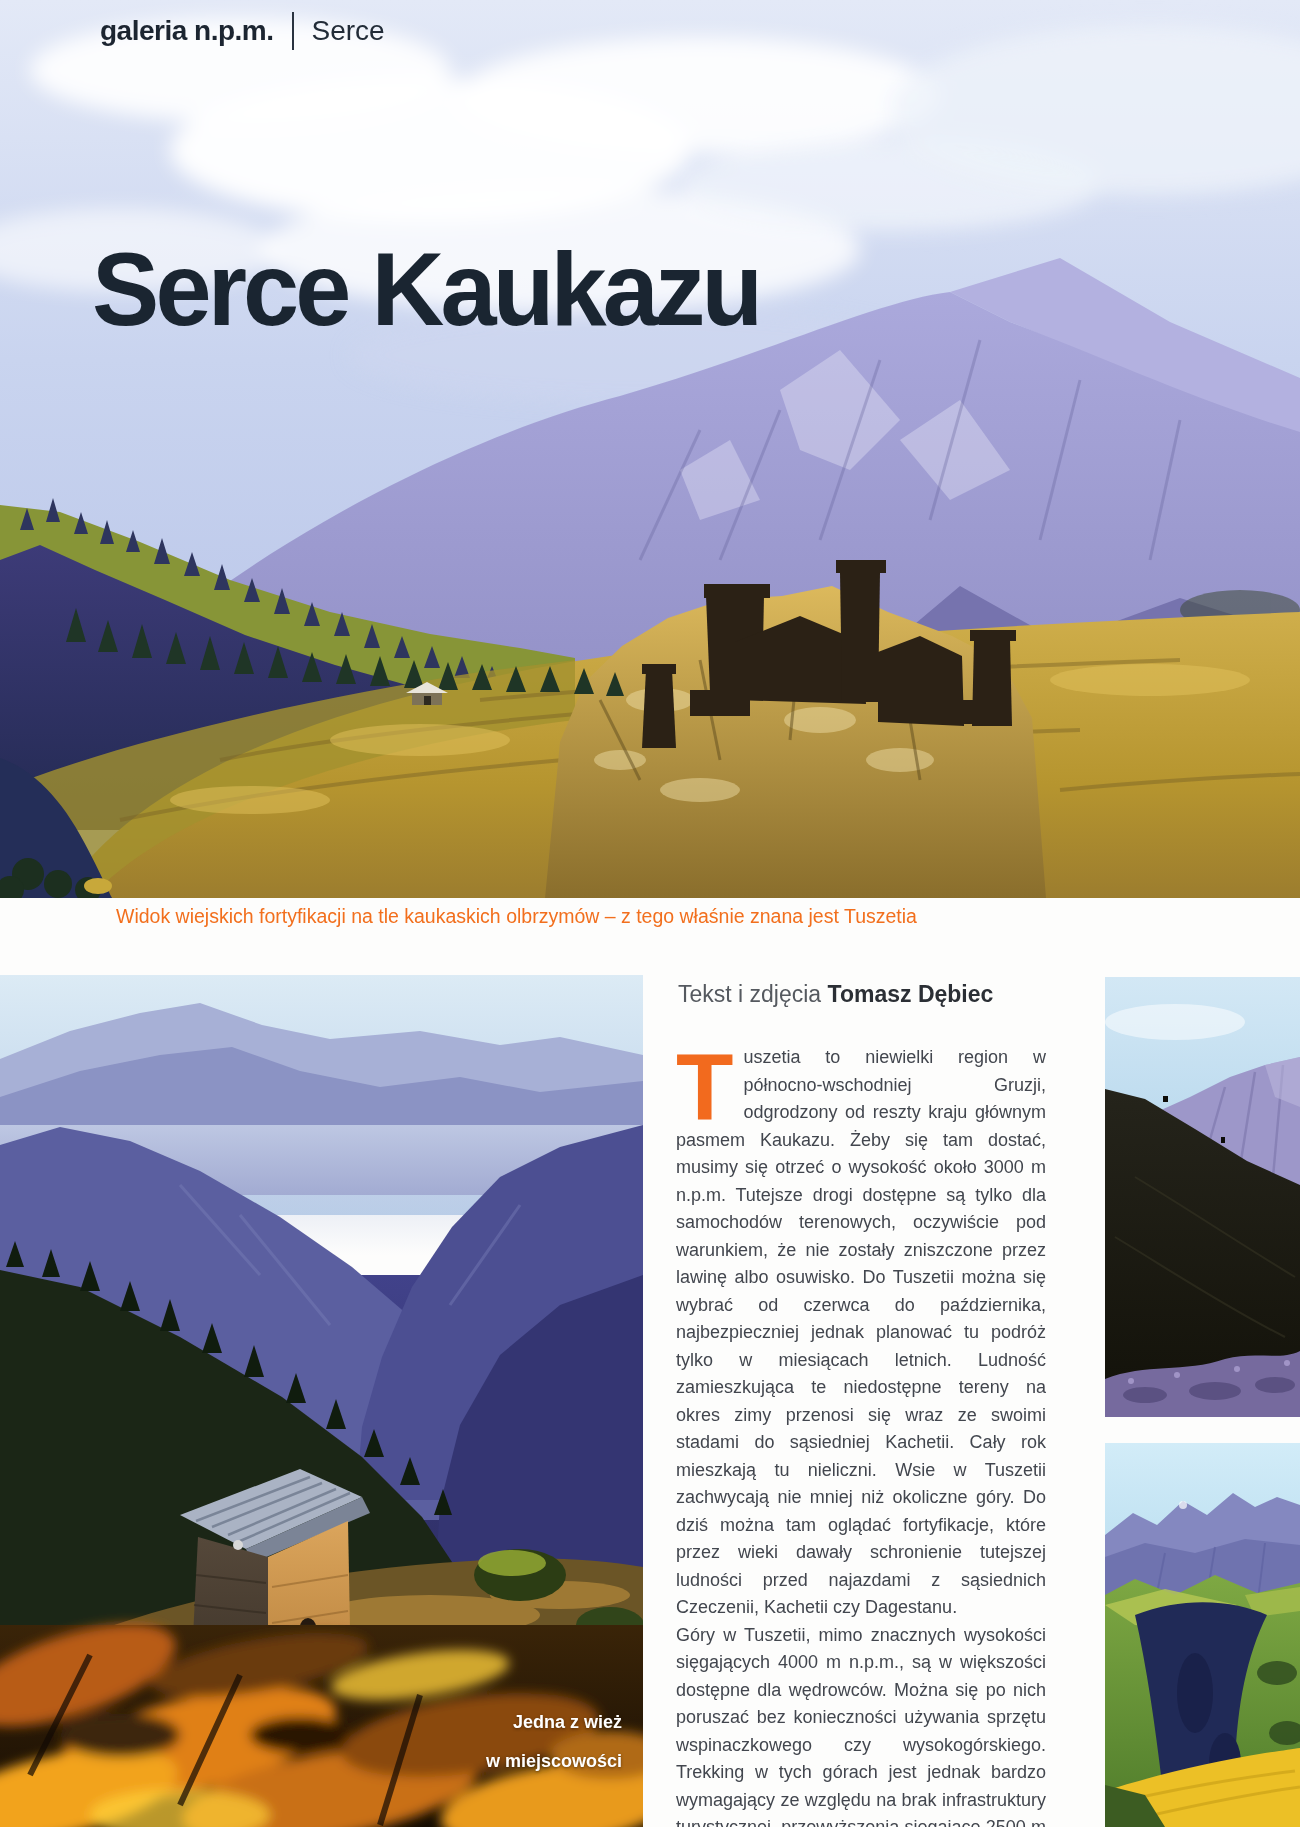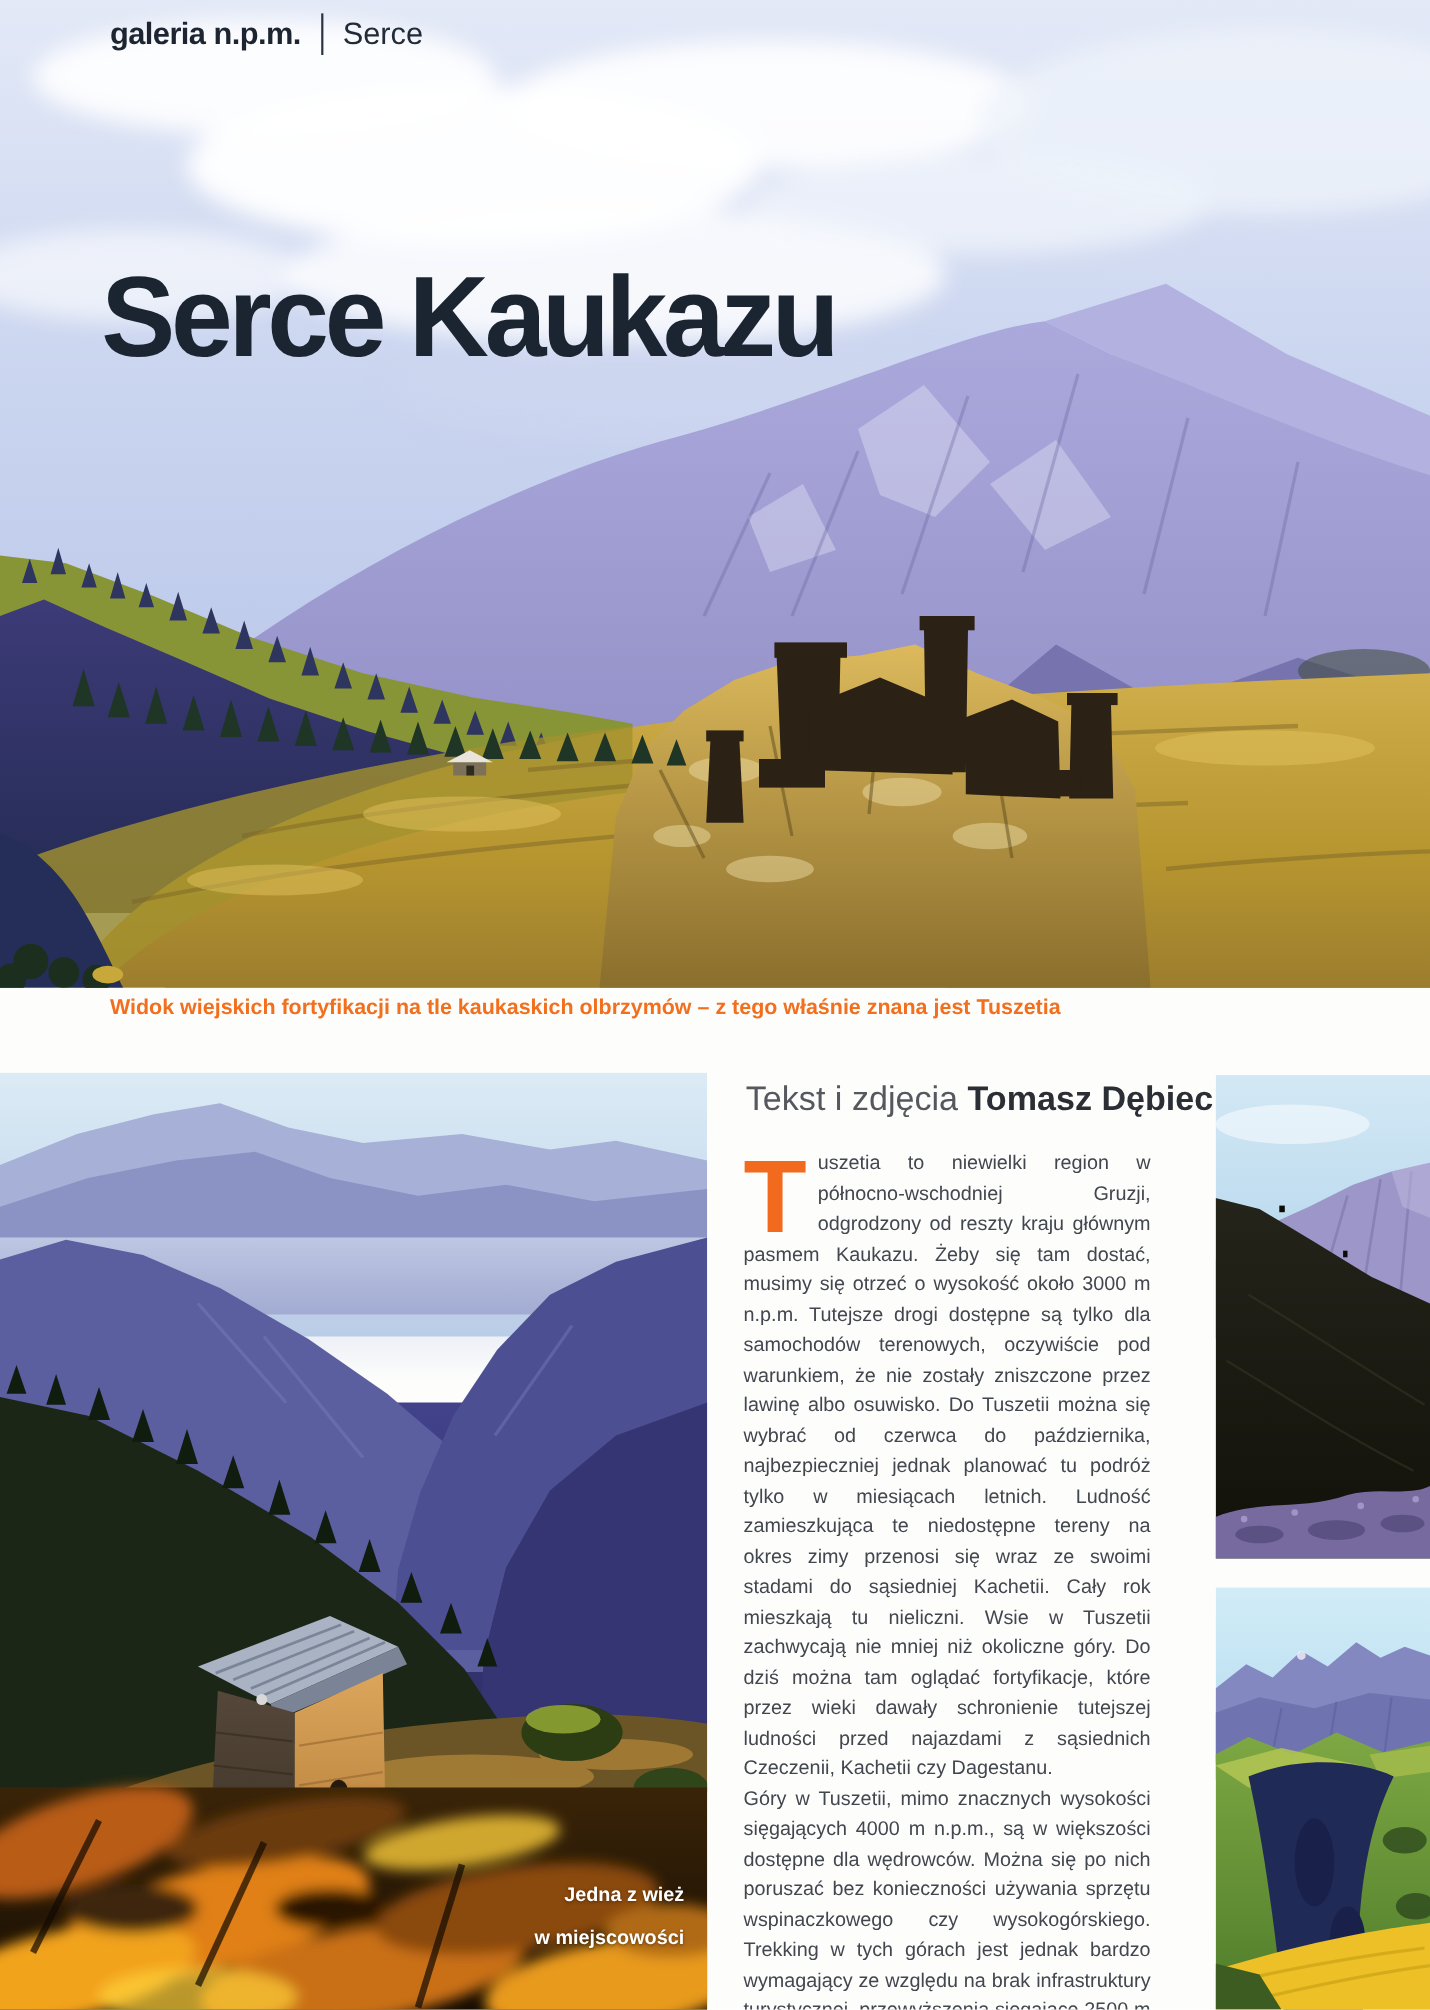--- a/index.html
+++ b/index.html
@@ -11,24 +11,24 @@
   
   #kicker{position:absolute;left:100px;top:12px;display:flex;align-items:center;z-index:5;text-align:center;}
   #kicker .section{font-size:28px;font-weight:bold;color:#1c2531;letter-spacing:-0.5px;}
   #kicker .divider{width:2px;height:38px;background:#2a3340;margin:0 18px;}
   #kicker .topic{font-size:28px;font-weight:400;color:#222c38;}
 
   #main-title{position:absolute;left:92px;top:160px;z-index:5;
     font-size:104px;font-weight:bold;color:#1a2531;letter-spacing:-4px;
     transform:scaleX(.97);transform-origin:left top;white-space:nowrap;}
 
-  #hero-caption{position:absolute;left:100px;top:905px;width:1100px;z-index:5;
-    font-size:19.5px;font-weight:bold;color:#f26f1d;}
-
-  #byline{position:absolute;left:678px;top:981px;font-size:31px;color:#55595f;z-index:5;white-space:nowrap;}
+  #hero-caption{position:absolute;left:116px;top:905px;width:1100px;z-index:5;
+    font-size:19.5px;font-weight:normal;color:#f26f1d;}
+
+  #byline{position:absolute;left:678px;top:981px;font-size:23px;color:#55595f;z-index:5;white-space:nowrap;}
   #byline .author{font-weight:bold;color:#2b2f35;}
 
   #article{position:absolute;left:676px;top:1044px;width:370px;z-index:5;
     font-size:18px;line-height:27.5px;color:#42464e;text-align:justify;}
   #article p{margin:0;}
   .dropcap{float:left;font-size:94px;line-height:76px;font-weight:bold;color:#f26a1e;
     padding:6px 10px 0 0;}
 
   #tower-caption{position:absolute;left:0;top:1703px;width:622px;z-index:6;text-align:right;
     font-size:18px;font-weight:bold;color:#ffffff;line-height:39px;

